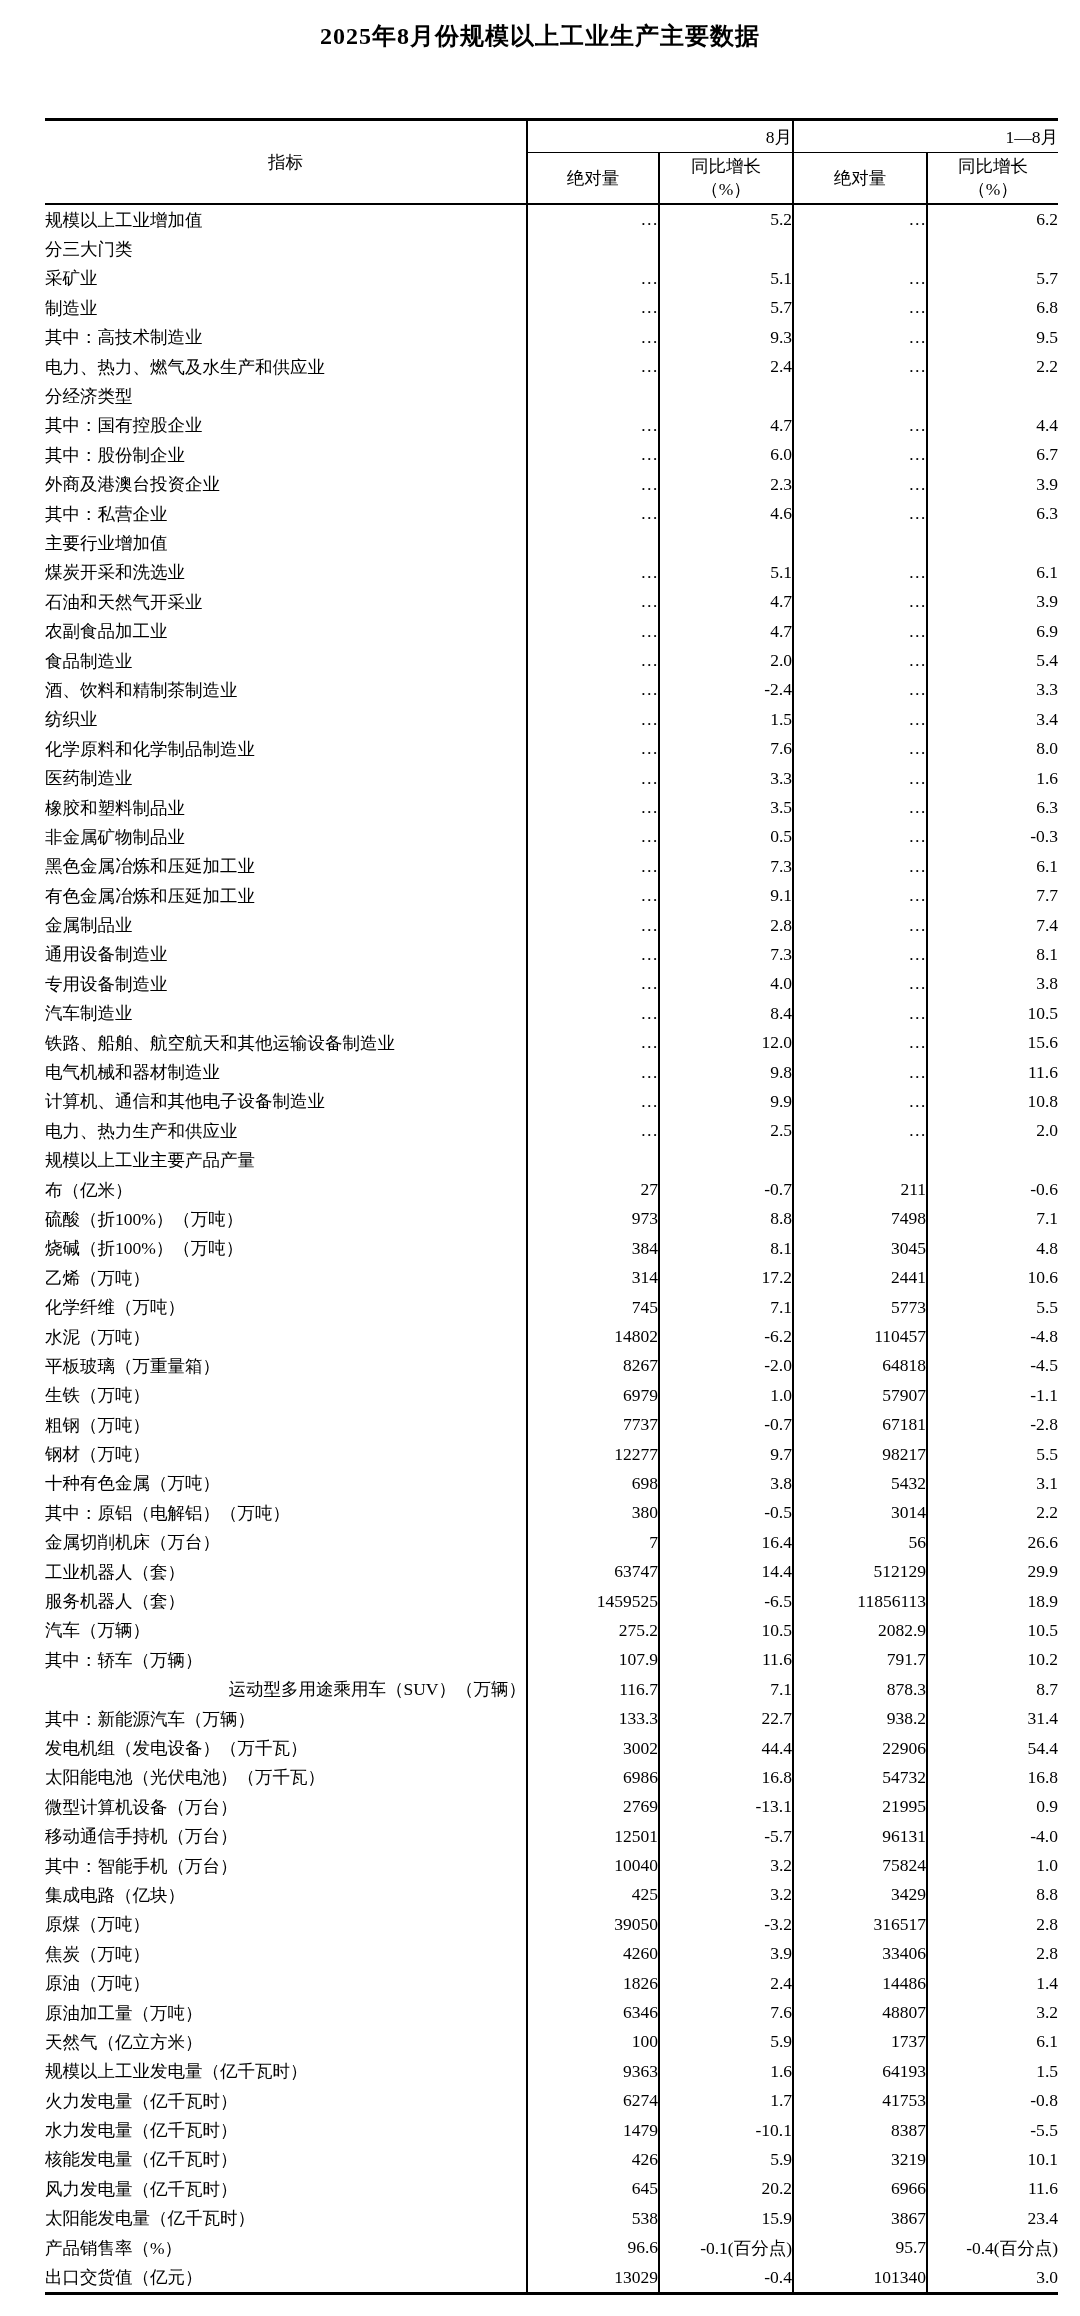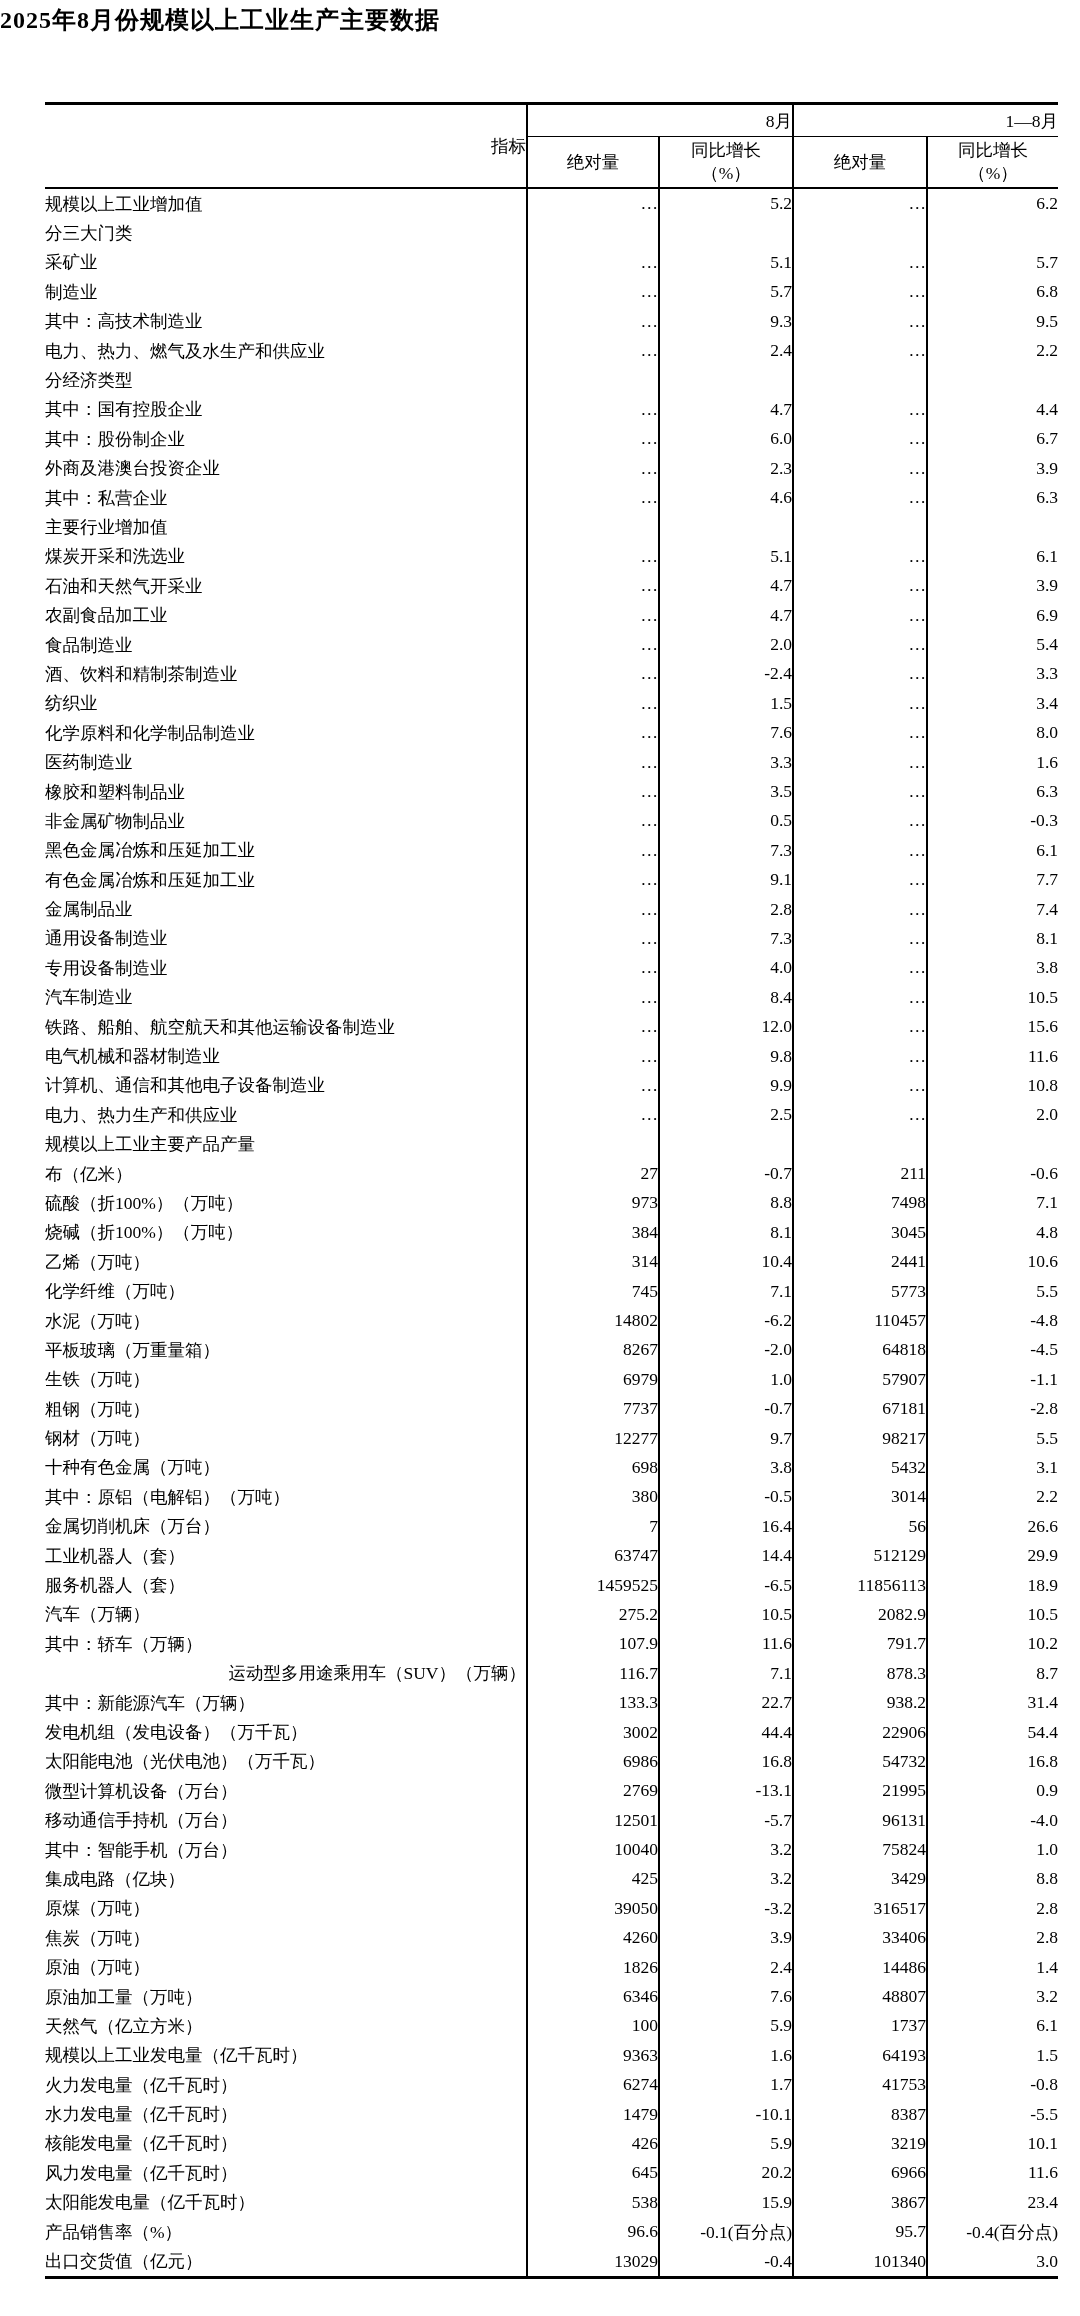--- a/index.html
+++ b/index.html
@@ -11,21 +11,22 @@
   }
   .page {
     position: relative;
     width: 1080px;
     height: 2316px;
     background: #ffffff;
     overflow: hidden;
   }
   .page-title {
     margin: 0;
-    padding-top: 4px;
+    padding-top: 20px;
+    text-align: center;
     font-size: 24px;
     font-weight: bold;
     letter-spacing: 1px;
   }
   .tbl-wrap {
     margin: 66px 22px 0 45px;
   }
   table.stats {
     border-collapse: collapse;
     table-layout: fixed;
@@ -34,21 +35,21 @@
   table.stats th, table.stats td {
     padding: 0;
     font-weight: normal;
     font-size: 17.5px;
     vertical-align: middle;
   }
   .h-indicator {
     border-top: 3px solid #000;
     border-right: 2px solid #000;
     border-bottom: 2px solid #000;
-    text-align: right;
+    text-align: center;
   }
   .h-group {
     height: 31px;
     border-top: 3px solid #000;
     border-bottom: 1px solid #000;
     text-align: right;
     font-weight: bold;
   }
   .h-sub {
     height: 50px;
@@ -359,21 +360,21 @@
           <tr>
             <td class="c-label ind1">烧碱（折100%）（万吨）</td>
             <td class="c-num">384</td>
             <td class="c-num bl">8.1</td>
             <td class="c-num bl">3045</td>
             <td class="c-num bl">4.8</td>
           </tr>
           <tr>
             <td class="c-label ind1">乙烯（万吨）</td>
             <td class="c-num">314</td>
-            <td class="c-num bl">10.4</td>
+            <td class="c-num bl">17.2</td>
             <td class="c-num bl">2441</td>
             <td class="c-num bl">10.6</td>
           </tr>
           <tr>
             <td class="c-label ind1">化学纤维（万吨）</td>
             <td class="c-num">745</td>
             <td class="c-num bl">7.1</td>
             <td class="c-num bl">5773</td>
             <td class="c-num bl">5.5</td>
           </tr>

